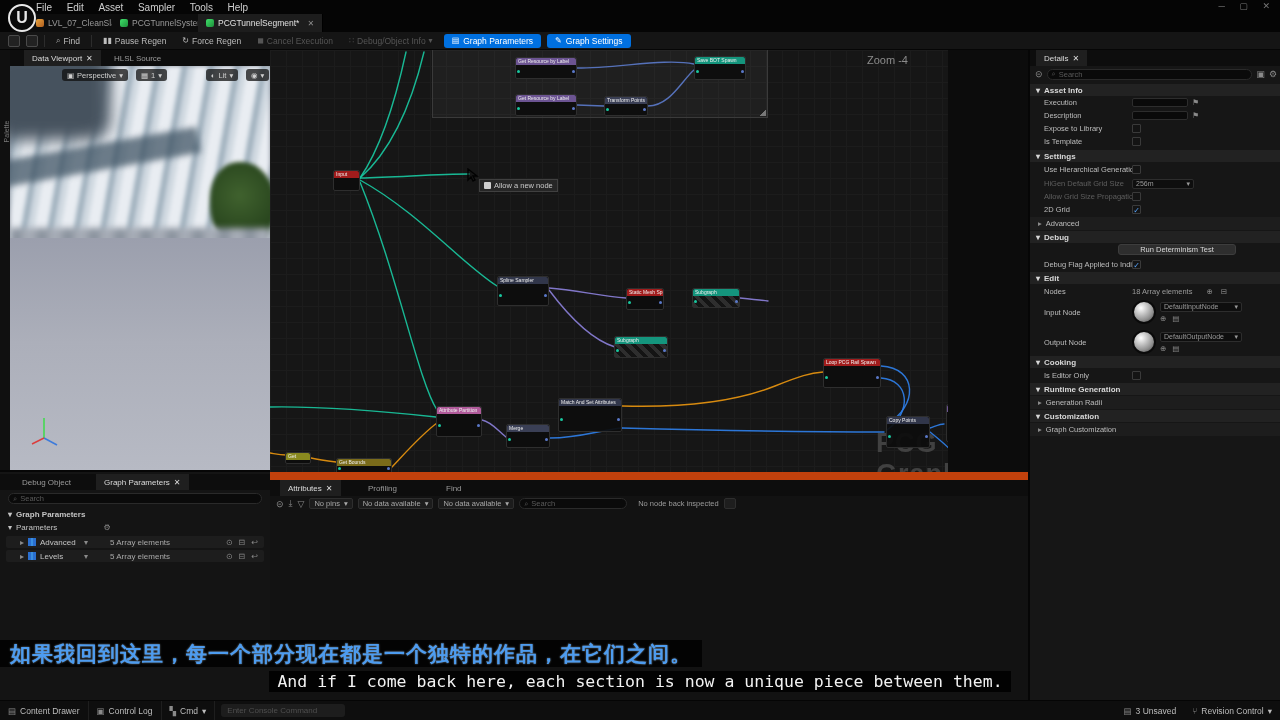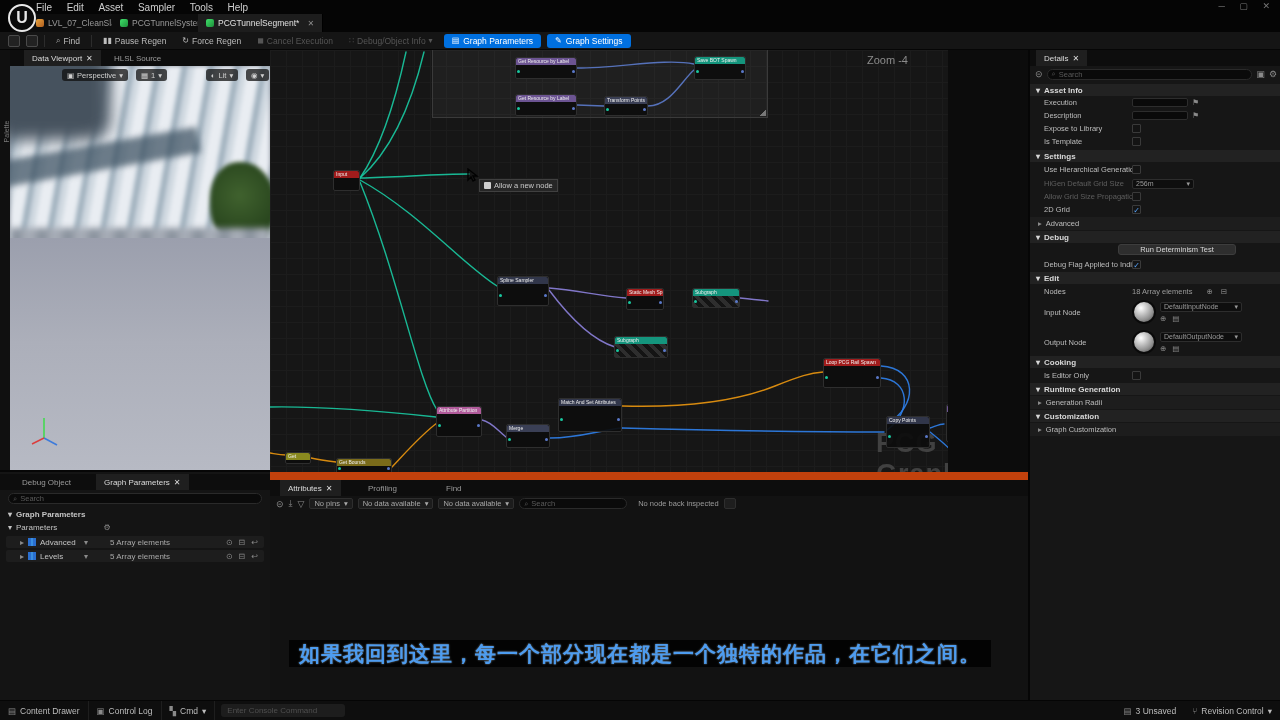--- a/index.html
+++ b/index.html
@@ -124,21 +124,21 @@
 
   
   #statusbar { left:0; top:700px; width:1280px; height:20px; background:#0e0e0e; border-top:1px solid #050505;
     display:flex; align-items:center; font-size:8.5px; color:#bdbdbd; }
   .sb-item { display:flex; align-items:center; gap:4px; padding:0 8px; height:20px; border-right:1px solid #1e1e1e; }
   #console-input { width:124px; height:13px; background:#1d1d1d; border-radius:3px; color:#4f4f4f;
     font-size:8px; line-height:13px; padding:0 6px; margin-left:6px; }
   #sb-right { margin-left:auto; display:flex; align-items:center; }
 
   
-  #sub-zh { left:0; top:640px; width:1280px; text-align:center; z-index:20; }
+  #sub-zh { left:0; top:640px; width:1280px; z-index:20; }
   #sub-zh span { background:rgba(0,0,0,.82); color:#4d9cf0; font-size:21px; font-weight:bold;
     padding:2px 10px; text-shadow:0 0 2px rgba(220,240,255,.55); letter-spacing:1px; }
   #sub-en { left:0; top:672px; width:1280px; text-align:center; z-index:20; }
   #sub-en span { background:rgba(0,0,0,.85); color:#f2f2f2; font-size:16.5px;
     font-family:"DejaVu Sans Mono", monospace; padding:1px 8px; }
 
   svg path { fill:none; stroke-width:1.4; stroke-linecap:round; opacity:.92; }
   .w-teal { stroke:#19c79f; } .w-orange { stroke:#e8950f; } .w-purple { stroke:#8a7fd8; }
   .w-blue { stroke:#2f7fe8; } .w-steel { stroke:#5a78c8; }
 </style>
@@ -637,14 +637,15 @@
         </span>
       <span class="sb-item" style="border:none">
         <span style="color:#8a8a8a">⑂</span>
         <span>Revision Control</span>
         <span>▾</span>
         </span>
     </span>
   </div>
 
   <div class="abs" id="sub-zh"><span>如果我回到这里，每一个部分现在都是一个独特的作品，在它们之间。</span></div>
+  <div class="abs" id="sub-en"><span>And if I come back here, each section is now a unique piece between them.</span></div>
 
 </div>
 
 </body></html>

